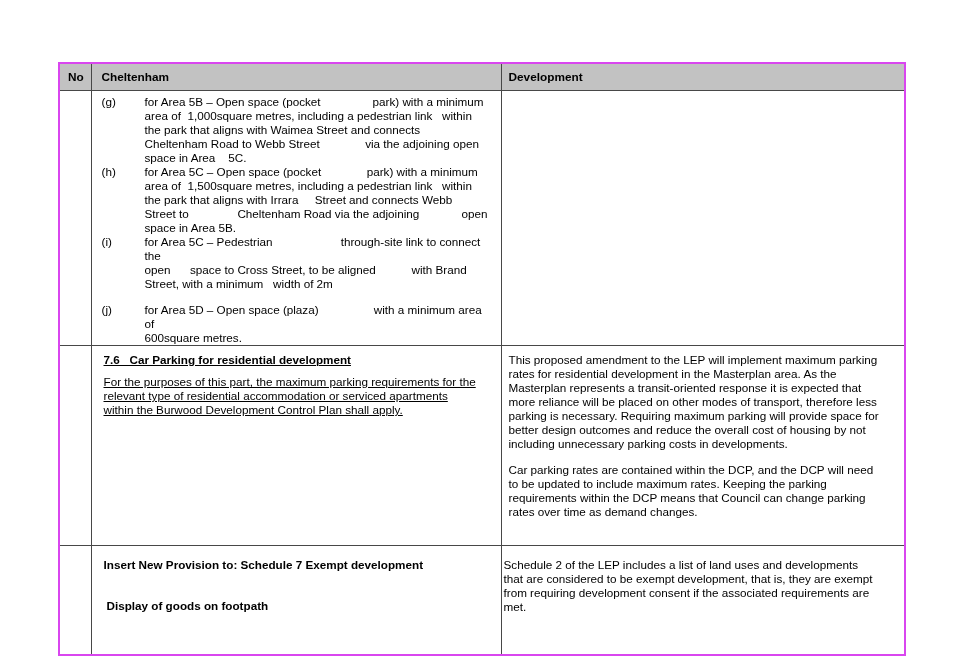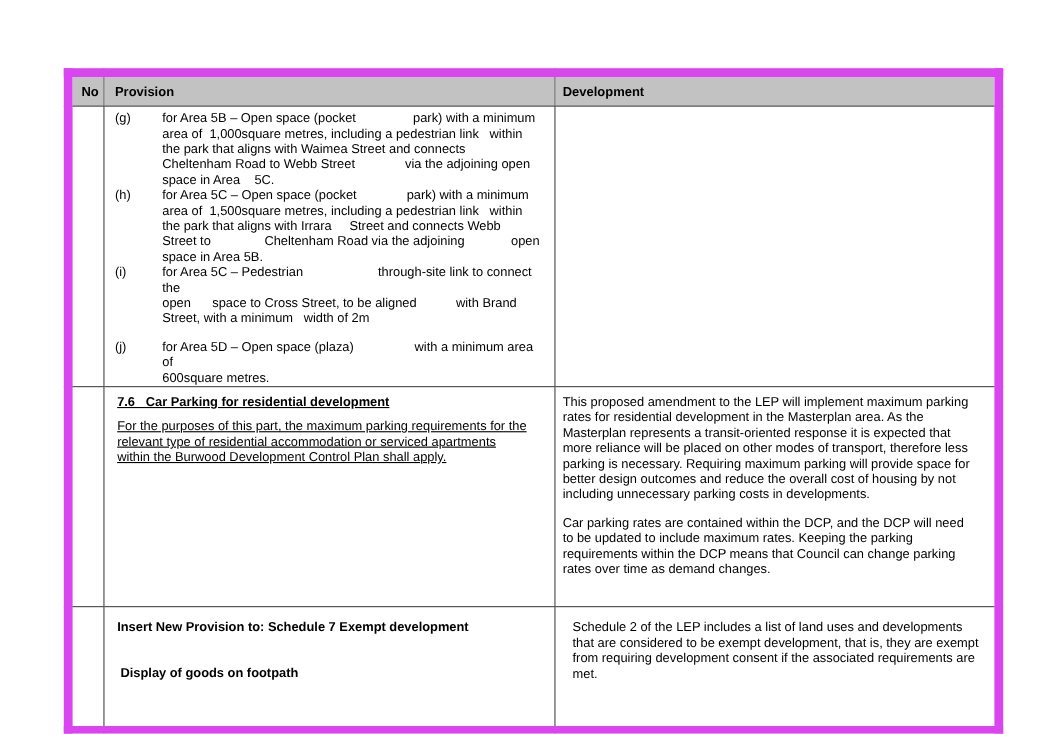--- a/index.html
+++ b/index.html
@@ -16,21 +16,21 @@
     background: #ffffff;
     overflow: hidden;
   }
   table.doc-table {
     position: absolute;
     left: 58px;
     top: 62px;
     width: 846px;
     border-collapse: collapse;
     table-layout: fixed;
-    border: 8px solid #d946ef;
+    border: 2px solid #d946ef;
   }
   col.c-no   { width: 32px; }
   col.c-prov { width: 410px; }
   col.c-exp  { width: 404px; }
   th, td {
     border: 1px solid #474747;
     vertical-align: top;
     padding: 0;
     overflow: hidden;
   }
@@ -68,38 +68,38 @@
 
   .prov-cell-sec3 { padding: 12px 8px 0 12px; }
   .prov-subheading {
     font-weight: bold;
     white-space: pre-wrap;
     margin-top: 27px;
     padding-left: 3px;
   }
 
   .exp-cell { padding: 7px 10px 0 7px; }
-  .exp-cell-3 { padding: 12px 6px 0 16px; margin-left: 48px; }
+  .exp-cell-3 { padding: 12px 6px 0 2px; margin-left: 48px; }
   .exp-para { white-space: pre-wrap; }
   .exp-para.para-gap { margin-top: 12px; }
 </style>
 </head>
 <body>
 
 <div class="page">
   <table class="doc-table">
     <colgroup>
       <col class="c-no">
       <col class="c-prov">
       <col class="c-exp">
     </colgroup>
     <thead>
       <tr class="header-row">
         <th class="th-no">No</th>
-        <th class="th-prov">Provision</th>
+        <th class="th-prov">Cheltenham</th>
         <th class="th-exp">Development</th>
       </tr>
     </thead>
     <tbody>
       <tr class="r1">
         <td class="no-cell"></td>
         <td class="prov-cell-list">
           <div class="list-item">
             <span class="marker">(g)</span>
             <span class="item-text body-text">for Area 5B – Open space (pocket                park) with a minimum

